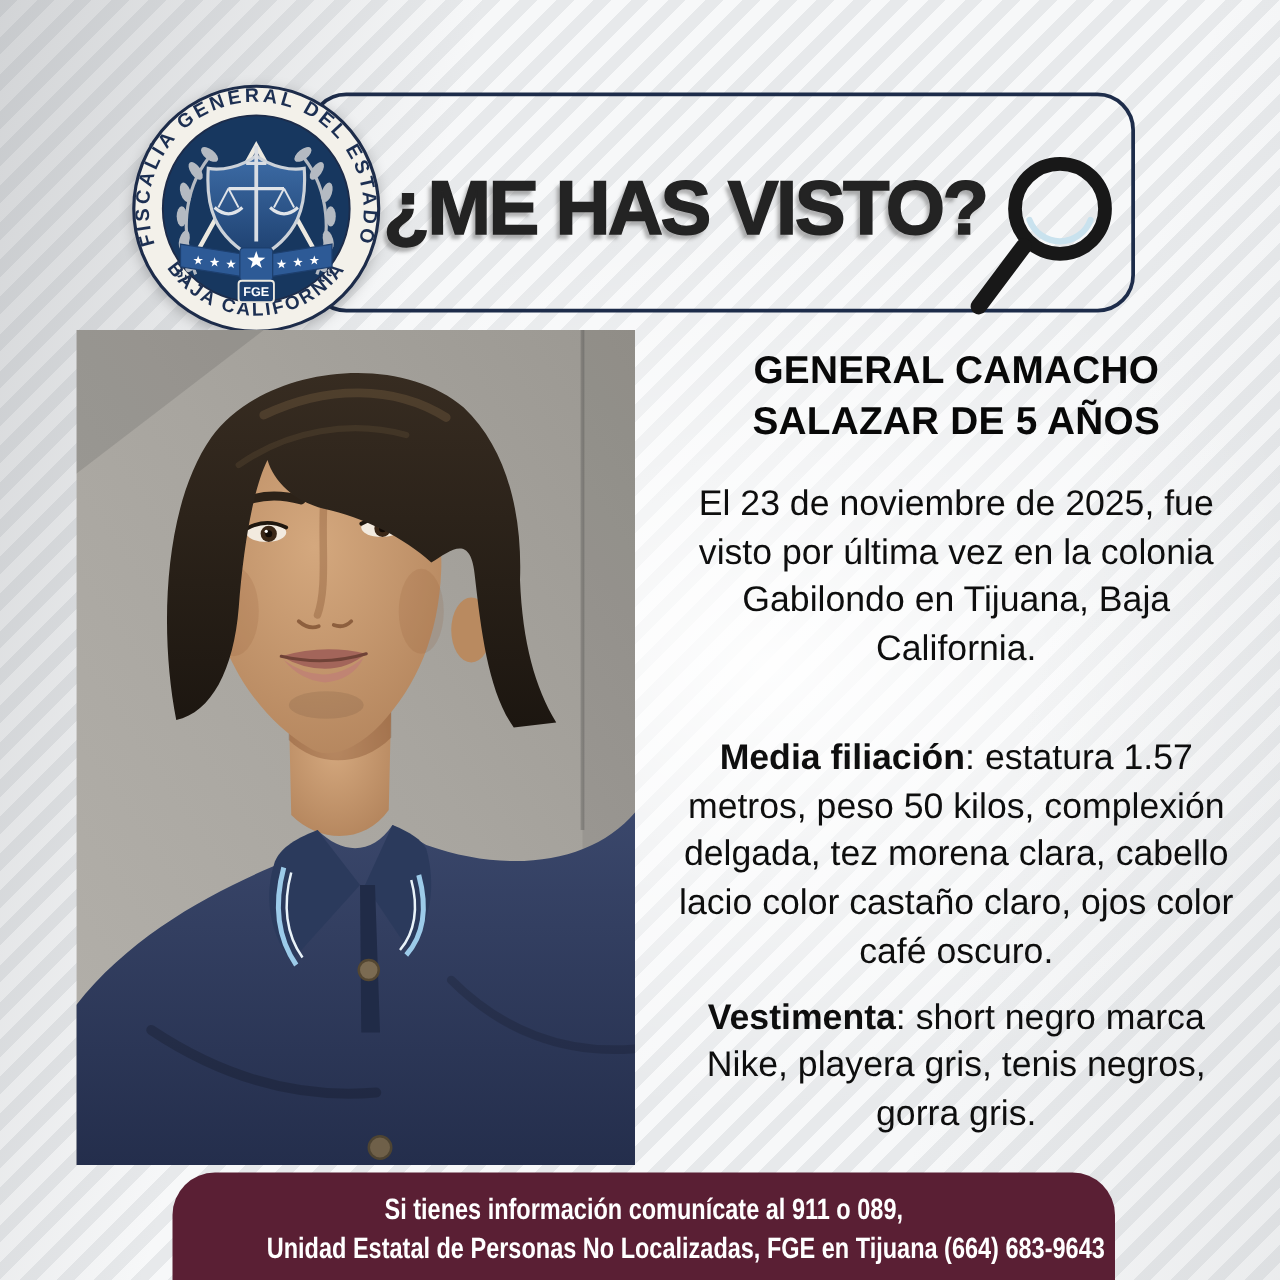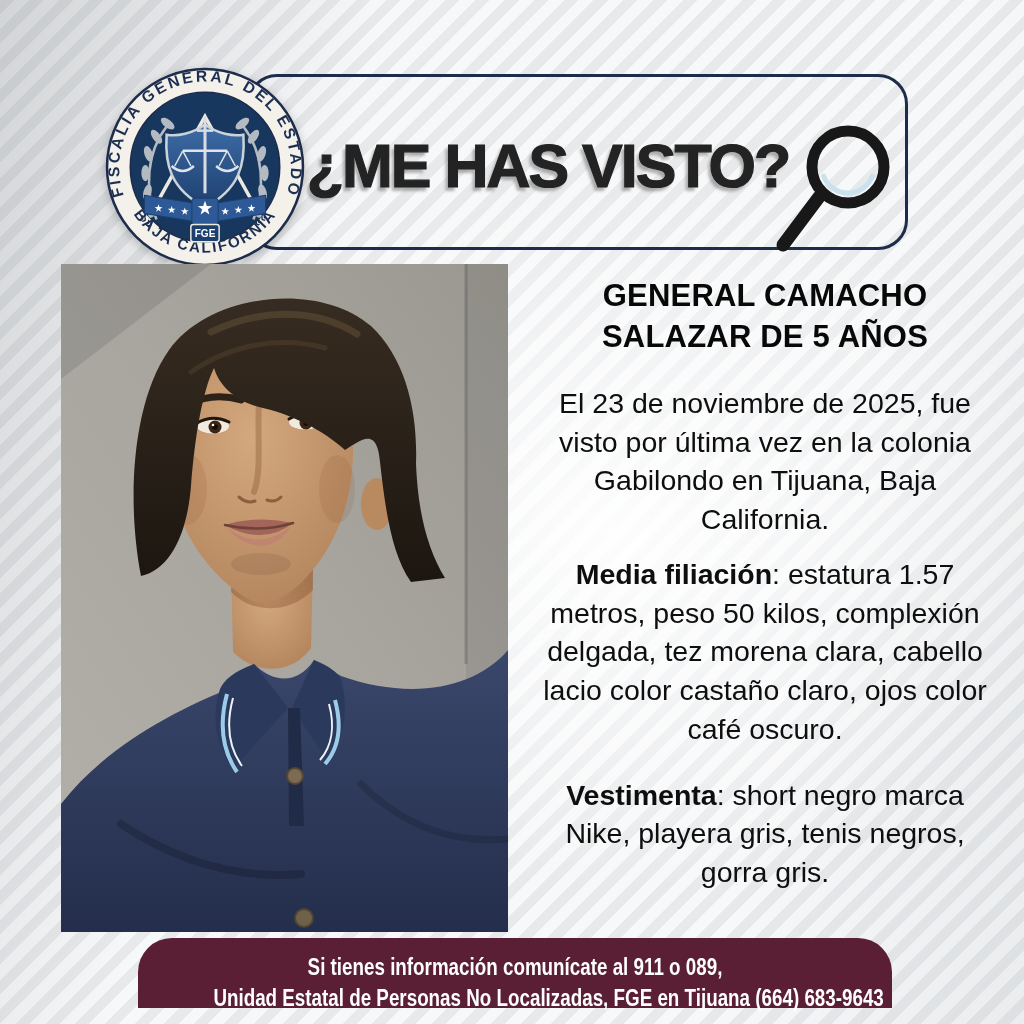--- a/index.html
+++ b/index.html
@@ -30,25 +30,25 @@
   .photo{position:absolute;left:61px;top:264px;width:447px;height:668px;overflow:hidden;}
   .photo svg{display:block;width:100%;height:100%;}
   
   .col{
     position:absolute;left:537px;top:276px;width:456px;
     text-align:center;color:#0e0e0e;font-size:28.5px;line-height:1.36;
   }
   .col h2{margin:0;font-size:31px;line-height:1.32;letter-spacing:.2px;color:#080808;}
   .col p{margin:0;}
   .col .p-date{margin-top:26px;}
-  .col .p-media{margin-top:16px;}
-  .col .p-vest{margin-top:27px;}
+  .col .p-media{margin-top:48px;}
+  .col .p-vest{margin-top:14px;}
   
   .footer{
-    position:absolute;left:138px;top:938px;width:754px;height:70px;
+    position:absolute;left:138px;top:938px;width:754px;height:86px;
     background:#5a1f34;border-radius:34px 34px 0 0;color:#ffffff;
     padding-top:14px;box-sizing:border-box;
   }
   .footer div{
     text-align:center;font-weight:bold;font-size:23.5px;line-height:31px;
     white-space:nowrap;transform:scaleX(.8);
   }
 </style>
 </head>
 <body>

